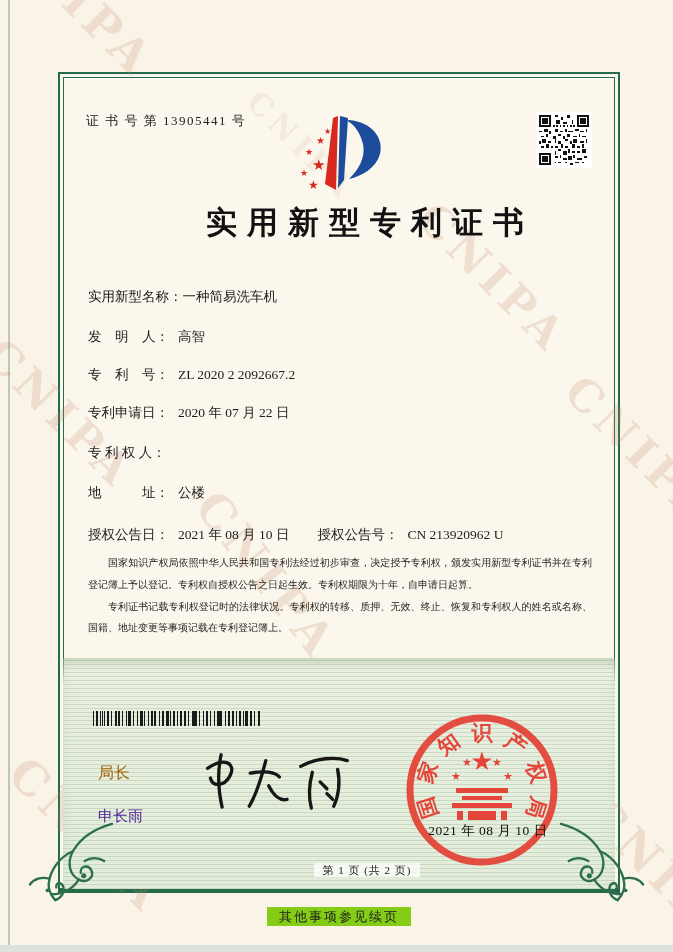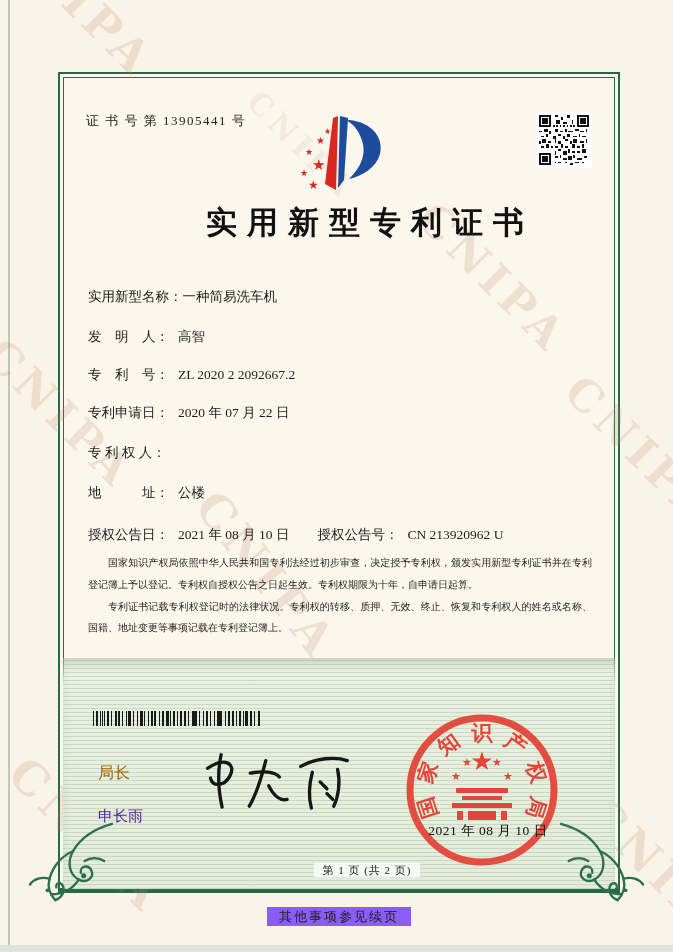--- a/index.html
+++ b/index.html
@@ -69,21 +69,21 @@
     opacity:0.93; mix-blend-mode:multiply; }
   .seal-date { position:absolute; left:418px; top:822px; width:140px; text-align:center;
     font-size:13.5px; color:#111; letter-spacing:0.5px; }
 
   .page-info { position:absolute; left:58px; top:863px; width:562px; text-align:center;
     font-size:11px; letter-spacing:1px;margin-left:28px; }
   .page-info span { background:rgba(255,255,255,0.72); padding:1px 8px; }
 
   .continuation { position:absolute; left:58px; top:908px; width:562px; text-align:center;
     font-size:13px; color:#1f1f1f; }
-  .continuation span { background:#8b5cf6; padding:2px 12px; letter-spacing:2px; }
+  .continuation span { background:#84cc16; padding:2px 12px; letter-spacing:2px; }
 </style>
 </head>
 <body>
 
 <div class="page">
 
   <span class="wm" style="left:-22px; top:-28px; font-size:46px;">CNIPA</span>
   <span class="wm" style="left:232px; top:128px; font-size:30px; color:rgba(193,129,100,0.12);">CNIPA</span>
   <span class="wm" style="left:398px; top:252px; font-size:44px;">CNIPA</span>
   <span class="wm" style="left:-35px; top:388px; font-size:44px;">CNIPA</span>

